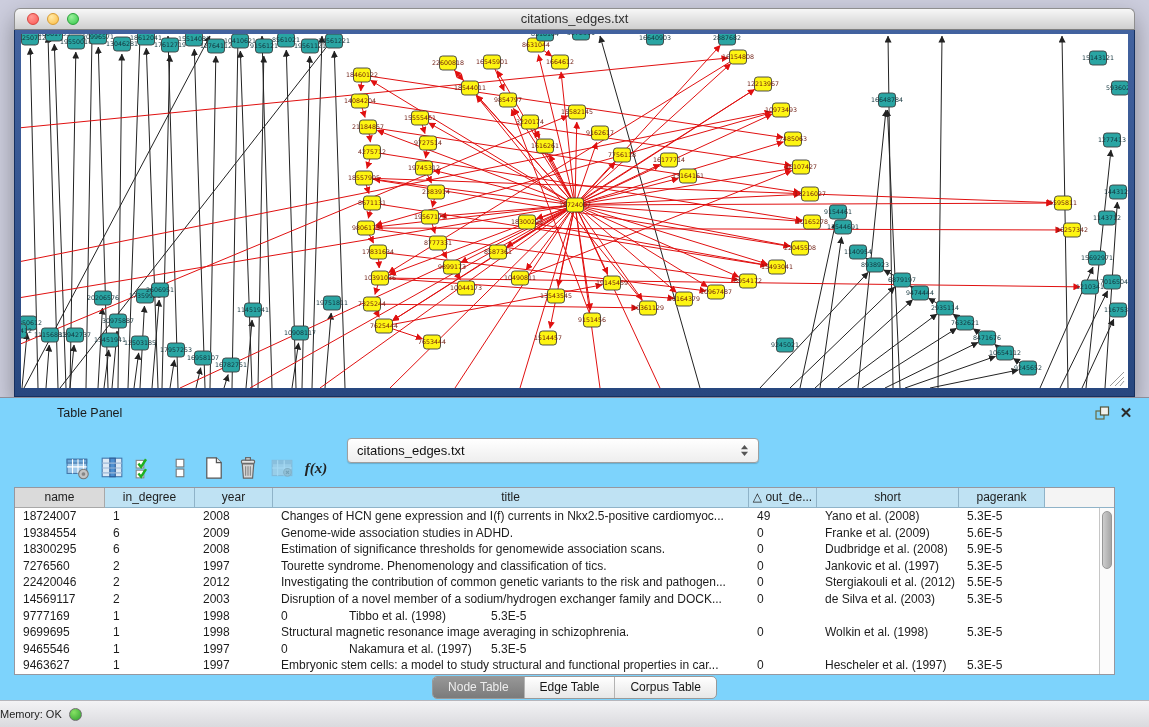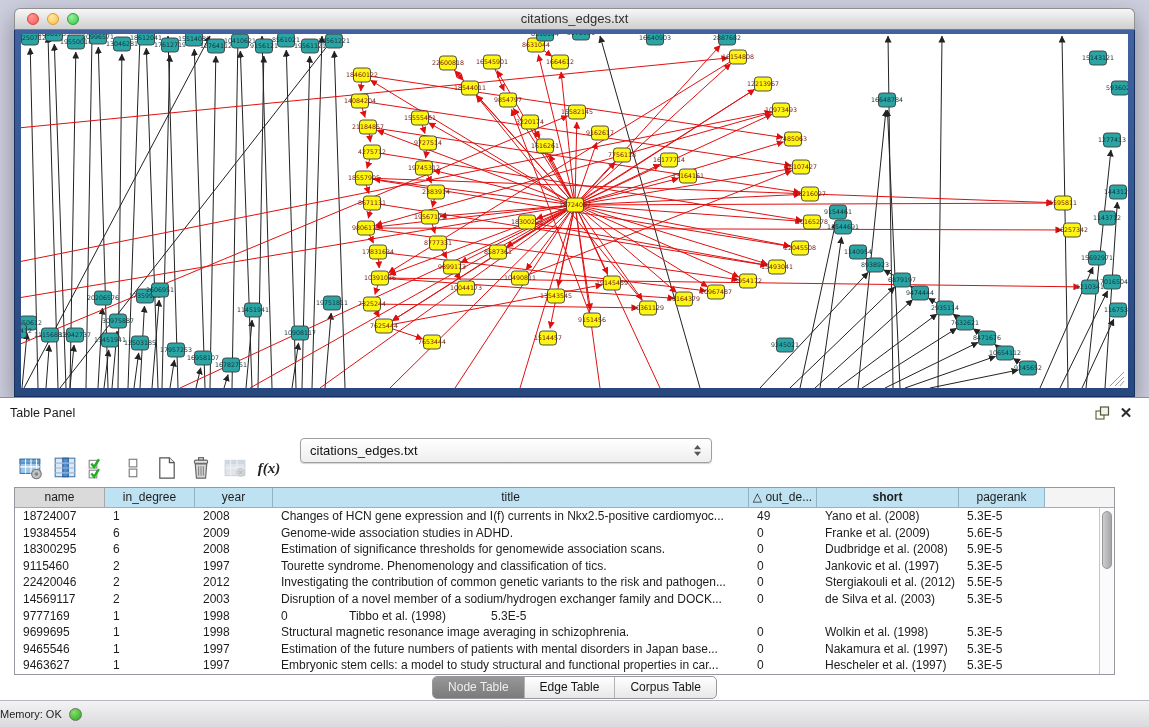--- a/index.html
+++ b/index.html
@@ -19,21 +19,21 @@
   .tl.grn{left:52px;background:radial-gradient(circle at 35% 30%,#9af09b;#9af09b,#33c748);border:1px solid #2aa23a;background:radial-gradient(circle at 35% 30%,#9af09b,#33c748);}
   .frame{position:absolute;left:0;right:0;top:22px;bottom:0;
          background:linear-gradient(#42629f,#27477f);
          border-left:1px solid #16305f;border-right:1px solid #16305f;border-bottom:1px solid #16305f;
          padding:4px 6px 9px 6px;box-sizing:border-box;}
   .canvas{width:1107px;height:354px;background:#ffffff;position:relative;overflow:hidden;}
   .canvas svg{position:absolute;left:0;top:0;width:100%;height:100%;display:block;}
 
   
   .table-panel{position:absolute;left:0;top:397px;width:1149px;height:303px;
-               background:#ffffff;border-top:1px solid #8d8d99;box-sizing:border-box;}
+               background:#7dd3fc;border-top:1px solid #8d8d99;box-sizing:border-box;padding-left:47px;}
   .panel-header{height:30px;position:relative;font-size:12.5px;color:#1a1a1a;
                 padding-left:10px;line-height:30px;}
   .panel-ctl{position:absolute;top:7px;width:18px;height:16px;display:flex;
              align-items:center;justify-content:center;}
   .panel-ctl.float{right:38px;}
   .panel-ctl.close{right:14px;font-size:15px;font-weight:bold;color:#2b2b2b;line-height:16px;}
 
   .toolbar{height:44px;display:flex;align-items:center;padding-left:14px;}
   .tool{width:34px;height:30px;display:flex;align-items:center;justify-content:center;margin-top:36px;}
   .fx{font-family:"Liberation Serif",serif;font-style:italic;font-weight:bold;
@@ -577,21 +577,21 @@
     </div>
   </div>
 
   <div class="table-wrap">
     <div class="thead" id="thead">
         <div class="hc gray" style="width: 90px;">name</div>
         <div class="hc" style="width: 90px;">in_degree</div>
         <div class="hc" style="width: 78px;">year</div>
         <div class="hc" style="width: 476px;">title</div>
         <div class="hc" style="width: 68px;">△ out_de...</div>
-        <div class="hc" style="width: 142px; font-weight: bold;">short</div>
+        <div class="hc" style="width: 142px;">short</div>
         <div class="hc" style="width: 86px;">pagerank</div>
         <div class="hfiller"></div>
       </div>
     <div class="tbody" id="tbody">
         <div class="trow">
           <div class="td" style="width: 90px;">18724007</div>
           <div class="td" style="width: 90px;">1</div>
           <div class="td" style="width: 78px;">2008</div>
           <div class="td" style="width: 476px;">Changes of HCN gene expression and I(f) currents in Nkx2.5-positive cardiomyoc...</div>
           <div class="td" style="width: 68px;">49</div>
@@ -610,21 +610,21 @@
         <div class="trow">
           <div class="td" style="width: 90px;">18300295</div>
           <div class="td" style="width: 90px;">6</div>
           <div class="td" style="width: 78px;">2008</div>
           <div class="td" style="width: 476px;">Estimation of significance thresholds for genomewide association scans.</div>
           <div class="td" style="width: 68px;">0</div>
           <div class="td" style="width: 142px;">Dudbridge et al. (2008)</div>
           <div class="td" style="width: 86px;">5.9E-5</div>
         </div>
         <div class="trow">
-          <div class="td" style="width: 90px;">9115460</div>
+          <div class="td" style="width: 90px;">7276560</div>
           <div class="td" style="width: 90px;">2</div>
           <div class="td" style="width: 78px;">1997</div>
           <div class="td" style="width: 476px;">Tourette syndrome. Phenomenology and classification of tics.</div>
           <div class="td" style="width: 68px;">0</div>
           <div class="td" style="width: 142px;">Jankovic et al. (1997)</div>
           <div class="td" style="width: 86px;">5.3E-5</div>
         </div>
         <div class="trow">
           <div class="td" style="width: 90px;">22420046</div>
           <div class="td" style="width: 90px;">2</div>
@@ -657,21 +657,20 @@
           <div class="td" style="width: 78px;">1998</div>
           <div class="td" style="width: 476px;">Structural magnetic resonance image averaging in schizophrenia.</div>
           <div class="td" style="width: 68px;">0</div>
           <div class="td" style="width: 142px;">Wolkin et al. (1998)</div>
           <div class="td" style="width: 86px;">5.3E-5</div>
         </div>
         <div class="trow">
           <div class="td" style="width: 90px;">9465546</div>
           <div class="td" style="width: 90px;">1</div>
           <div class="td" style="width: 78px;">1997</div>
-          <div class="td" style="width: 476px;">Estimation of the future numbers of patients with mental disorders in Japan base...</div>
           <div class="td" style="width: 68px;">0</div>
           <div class="td" style="width: 142px;">Nakamura et al. (1997)</div>
           <div class="td" style="width: 86px;">5.3E-5</div>
         </div>
         <div class="trow">
           <div class="td" style="width: 90px;">9463627</div>
           <div class="td" style="width: 90px;">1</div>
           <div class="td" style="width: 78px;">1997</div>
           <div class="td" style="width: 476px;">Embryonic stem cells: a model to study structural and functional properties in car...</div>
           <div class="td" style="width: 68px;">0</div>

